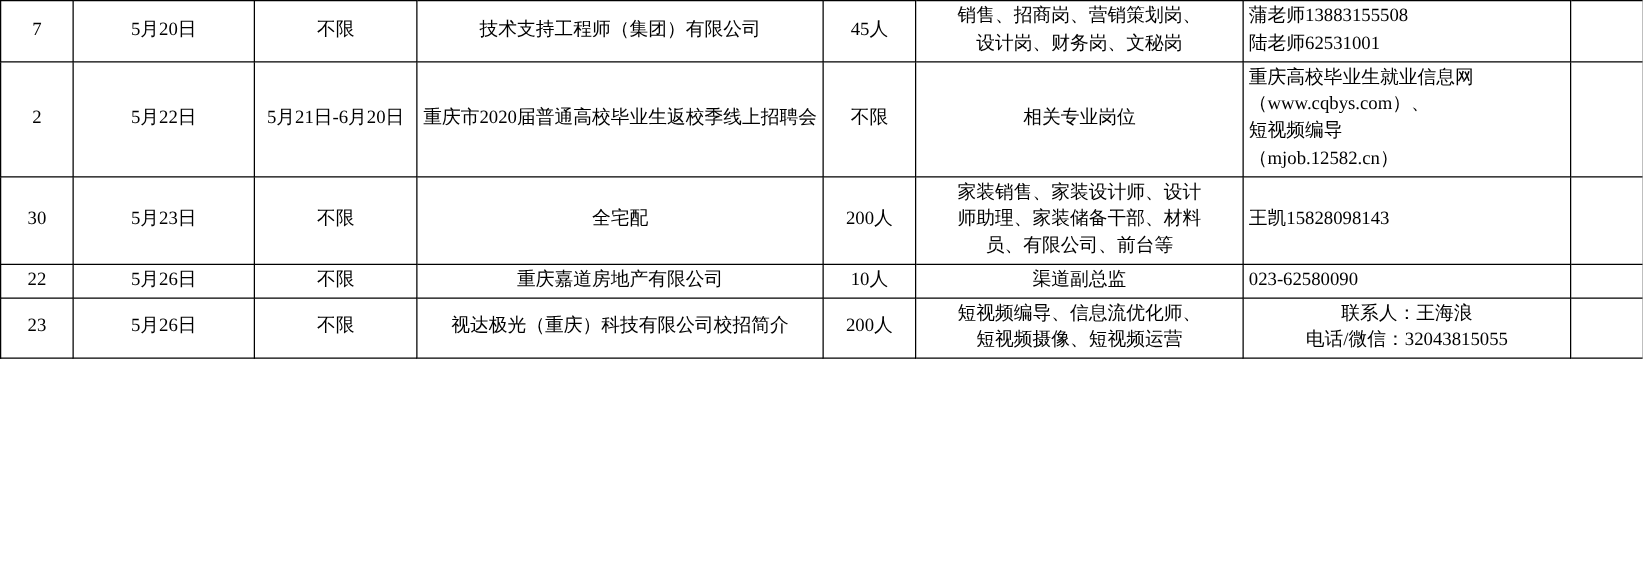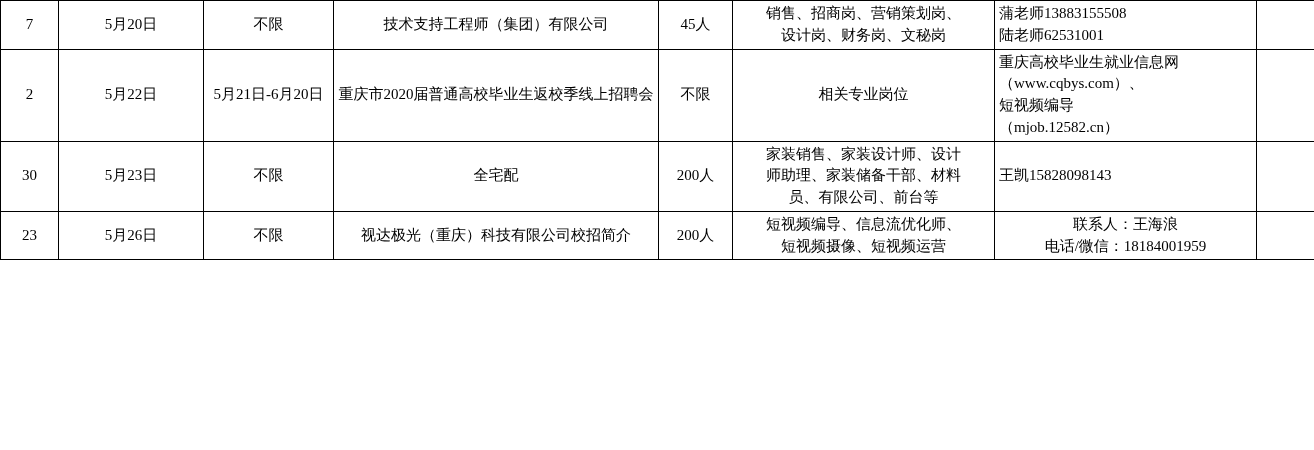--- a/index.html
+++ b/index.html
@@ -110,30 +110,44 @@
             <span class="cell-line">家装销售、家装设计师、设计</span>
             <span class="cell-line">师助理、家装储备干部、材料</span>
             <span class="cell-line">员、有限公司、前台等</span>
           </td>
           <td class="left indent-cell lh-tight">
             <span class="cell-line">王凯15828098143</span>
           </td>
           <td class="center"></td>
         </tr>
         <tr>
+          <td class="center">22</td>
+          <td class="center">5月26日</td>
+          <td class="center small">不限</td>
+          <td class="center">重庆嘉道房地产有限公司</td>
+          <td class="center">10人</td>
+          <td class="center lh-tight">
+            <span class="cell-line">渠道副总监</span>
+          </td>
+          <td class="left indent-cell lh-tight">
+            <span class="cell-line">023-62580090</span>
+          </td>
+          <td class="center"></td>
+        </tr>
+        <tr>
           <td class="center">23</td>
           <td class="center">5月26日</td>
           <td class="center small">不限</td>
           <td class="center">视达极光（重庆）科技有限公司校招简介</td>
           <td class="center">200人</td>
           <td class="center lh-tight">
             <span class="cell-line">短视频编导、信息流优化师、</span>
             <span class="cell-line">短视频摄像、短视频运营</span>
           </td>
           <td class="center lh-tight">
             <span class="cell-line">联系人：王海浪</span>
-            <span class="cell-line">电话/微信：18184001959</span>
+            <span class="cell-line">电话/微信：32043815055</span>
           </td>
           <td class="center"></td>
         </tr>
       </tbody>
   </table>
 </div>
 
 </body></html>

